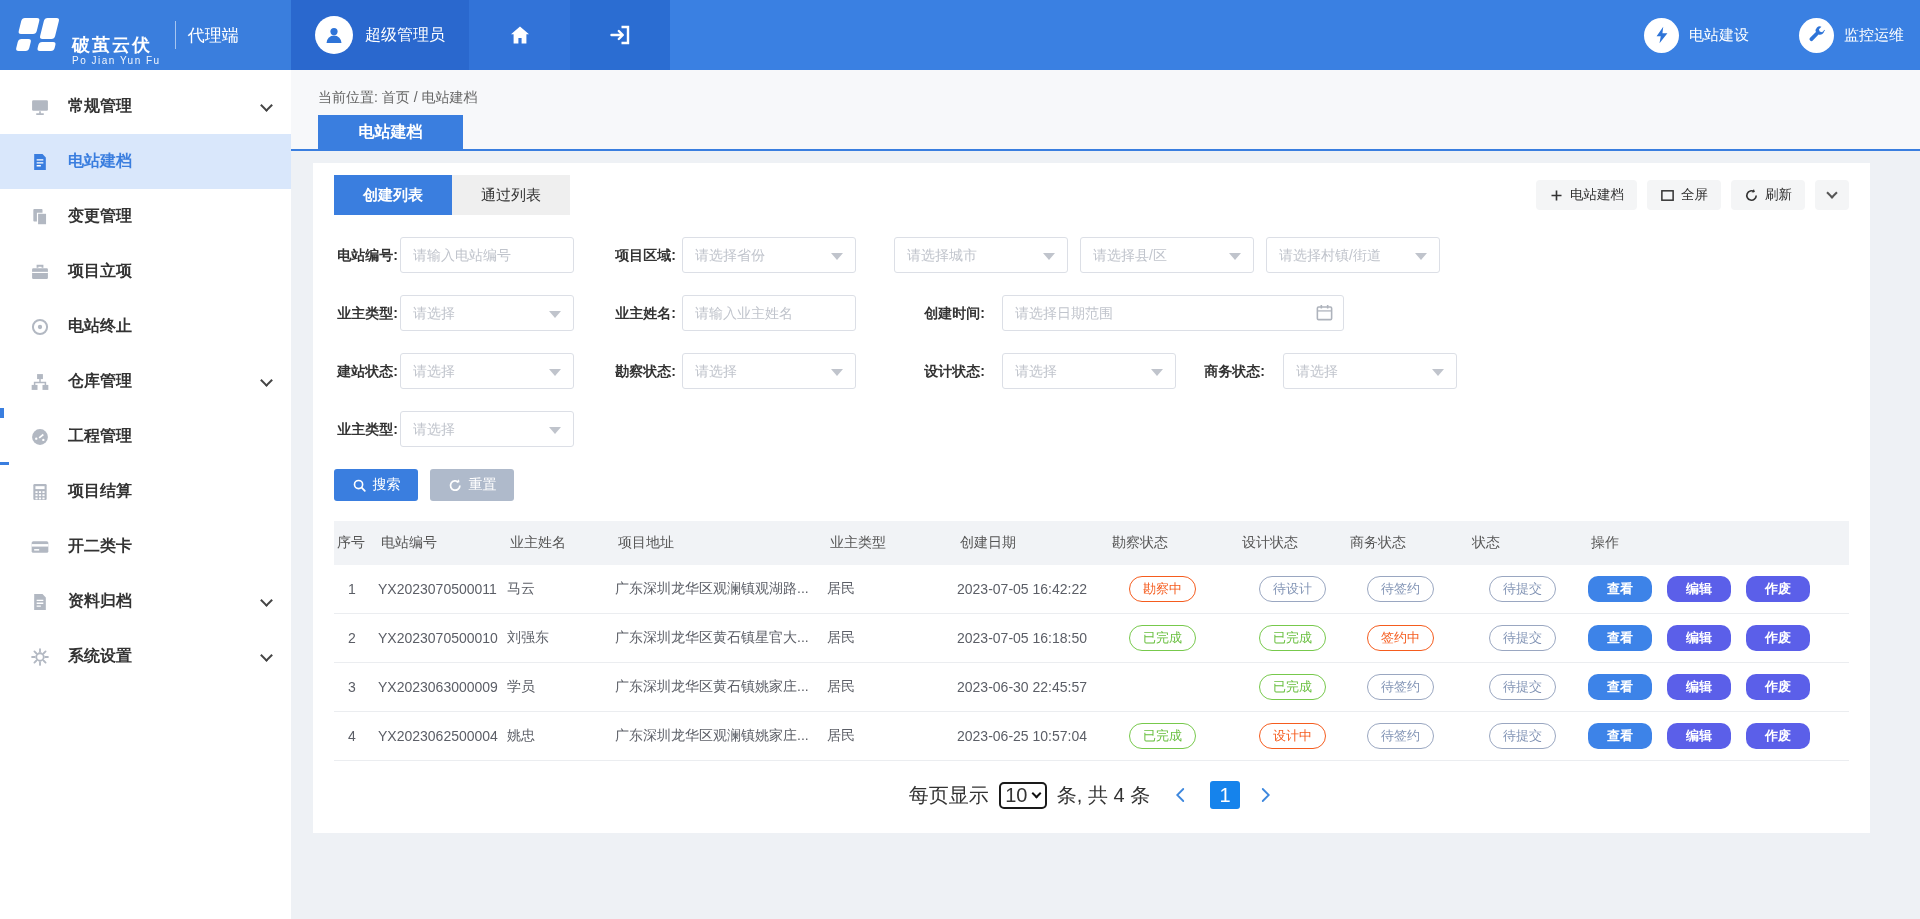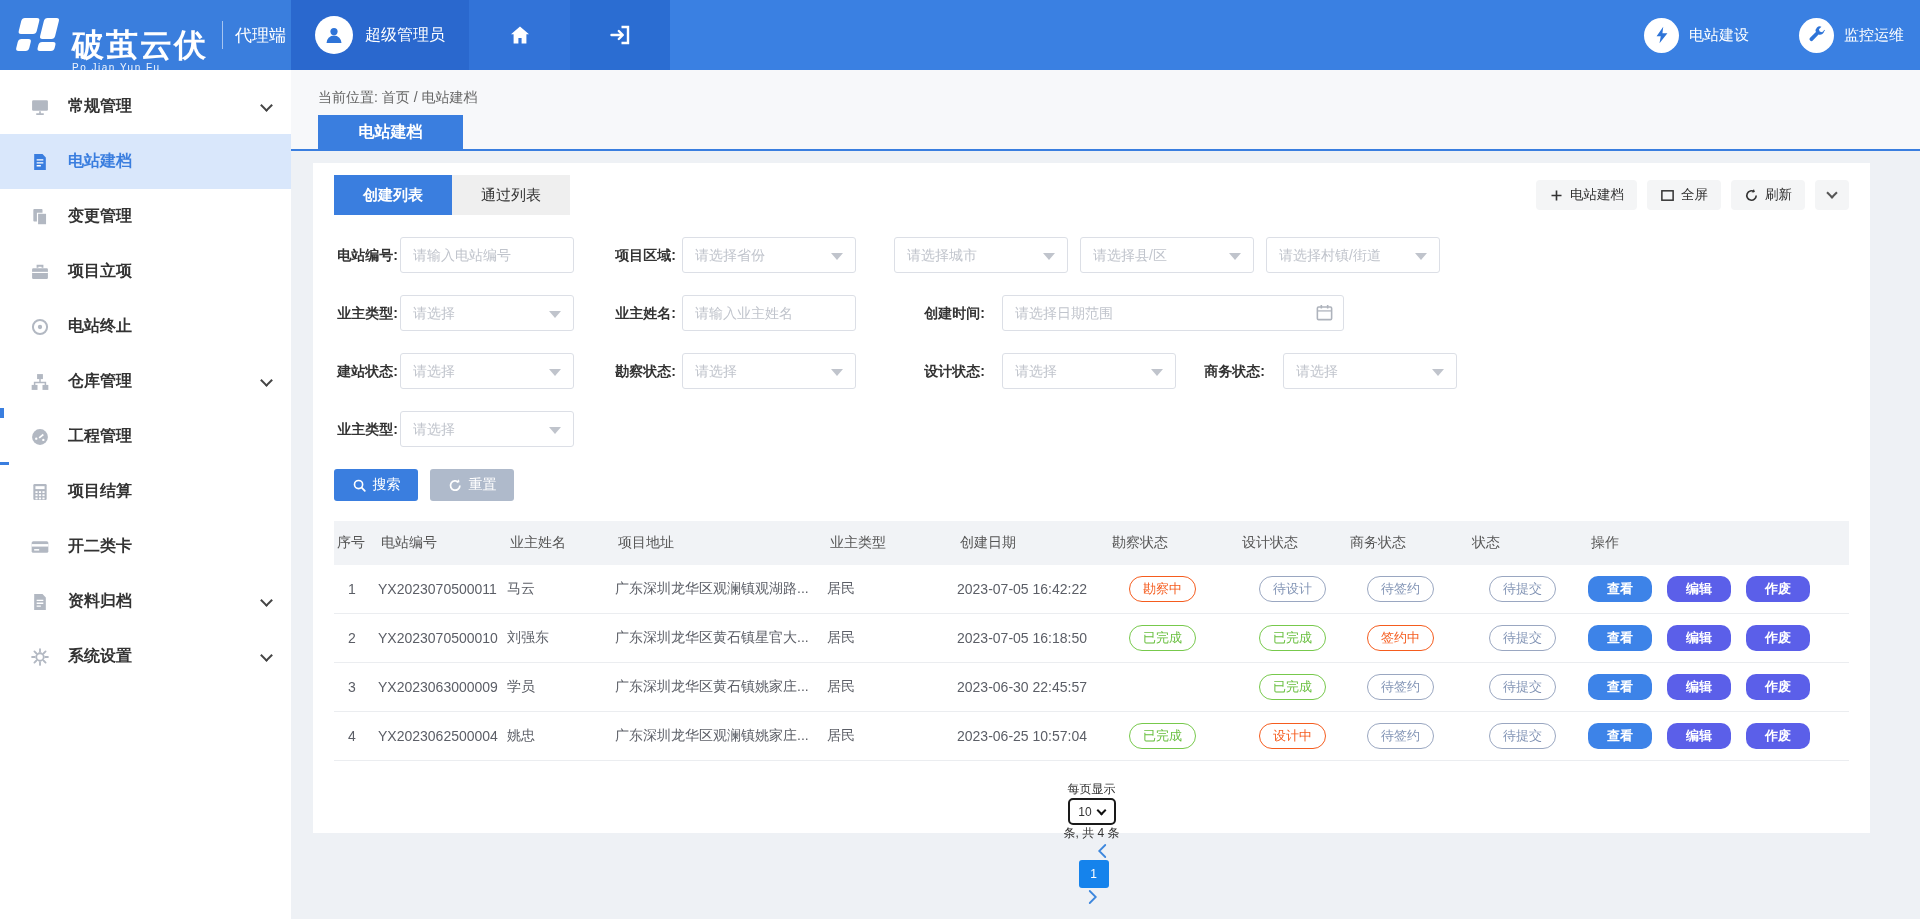--- a/index.html
+++ b/index.html
@@ -7,21 +7,21 @@
     font-family:"Liberation Sans","DejaVu Sans",sans-serif; }
   
   .topbar { height:70px; display:flex; align-items:stretch; background:#3A80E2; color:#fff; }
   .logo-sec { width:291px; background:#3A7EDD; display:flex; align-items:center; padding-left:16px; flex:none; cursor:pointer;}
   .lm { width:46px; height:40px; position:relative; margin-right:10px; flex:none;}
   .lm i { position:absolute; background:#fff; border-radius:3px; transform:skewX(-14deg); }
   .lm .a { left:4px; top:3px; width:18px; height:16px; }
   .lm .b { left:1px; top:24px; width:13px; height:12px; }
   .lm .c { left:26px; top:3px; width:15px; height:21px; }
   .lm .d { left:22px; top:27px; width:17px; height:9px; }
-  .logo-title { font-size:32px; font-weight:700; letter-spacing:2px; line-height:1.05;margin-top:32px; }
+  .logo-title { font-size:18px; font-weight:700; letter-spacing:2px; line-height:1.05;margin-top:32px; }
   .logo-sub { font-size:10px; letter-spacing:1.5px; opacity:.92; }
   .logo-div { width:1px; height:28px; background:rgba(255,255,255,.55); margin:0 12px 0 14px; }
   .portal { font-size:17px; }
   .hblock { display:flex; align-items:center; justify-content:center; cursor:pointer; }
   .user { background:#2A68CE; padding:0 24px; gap:12px; font-size:16px; }
   .avatar { width:38px; height:38px; border-radius:50%; background:#fff; color:#2E74D8;
     display:flex; align-items:center; justify-content:center; }
   .home-b { background:#3273D8; width:101px; }
   .logout-b { background:#2B6DD2; width:100px; }
   .tspacer { flex:1; }
@@ -98,22 +98,22 @@
   .badge { margin-left:20px; padding:0 13px; height:26px; line-height:24px; border-radius:13px;
     border:1px solid; font-size:13px; text-align:center; }
   .b-warn { color:#F55C1E; border-color:#F55C1E; }
   .b-done { color:#67BF3D; border-color:#77C94C; }
   .b-pending { color:#8294B5; border-color:#9AA7C1; }
   .ops { display:flex; gap:15px; }
   .ob { width:64px; height:26px; border:none; border-radius:10px; color:#fff; font-size:13px;
     font-weight:700; cursor:pointer; font-family:inherit;}
   .ob.view { background:#3D83E8; } .ob.edit,.ob.void { background:#5B5FE9; }
   
-  .pager { display:flex; justify-content:flex-start; align-items:center; margin-top:20px;
-    font-size:12px; color:#333;flex-direction:column; }
+  .pager { display:flex; justify-content:center; align-items:center; margin-top:20px;
+    font-size:20px; color:#333; }
   .psel { width:48px; height:27px; border:2px solid #1a1a1a; border-radius:5px; margin:0 10px;
     display:flex; align-items:center; justify-content:center; gap:6px; cursor:pointer; background:#fff;}
   .pselchev { width:7px; height:7px; border-right:2px solid #111; border-bottom:2px solid #111;
     transform:rotate(45deg); margin-top:-3px; }
   .pchev { color:#3D87DD; margin-left:22px; cursor:pointer; display:flex; }
   .pnum { width:30px; height:28px; background:#1583EC; color:#fff; border-radius:3px;
     text-align:center; line-height:28px; margin:0 16px 0 20px; cursor:pointer; }
   svg { display:block; }
 </style>
 </head>

